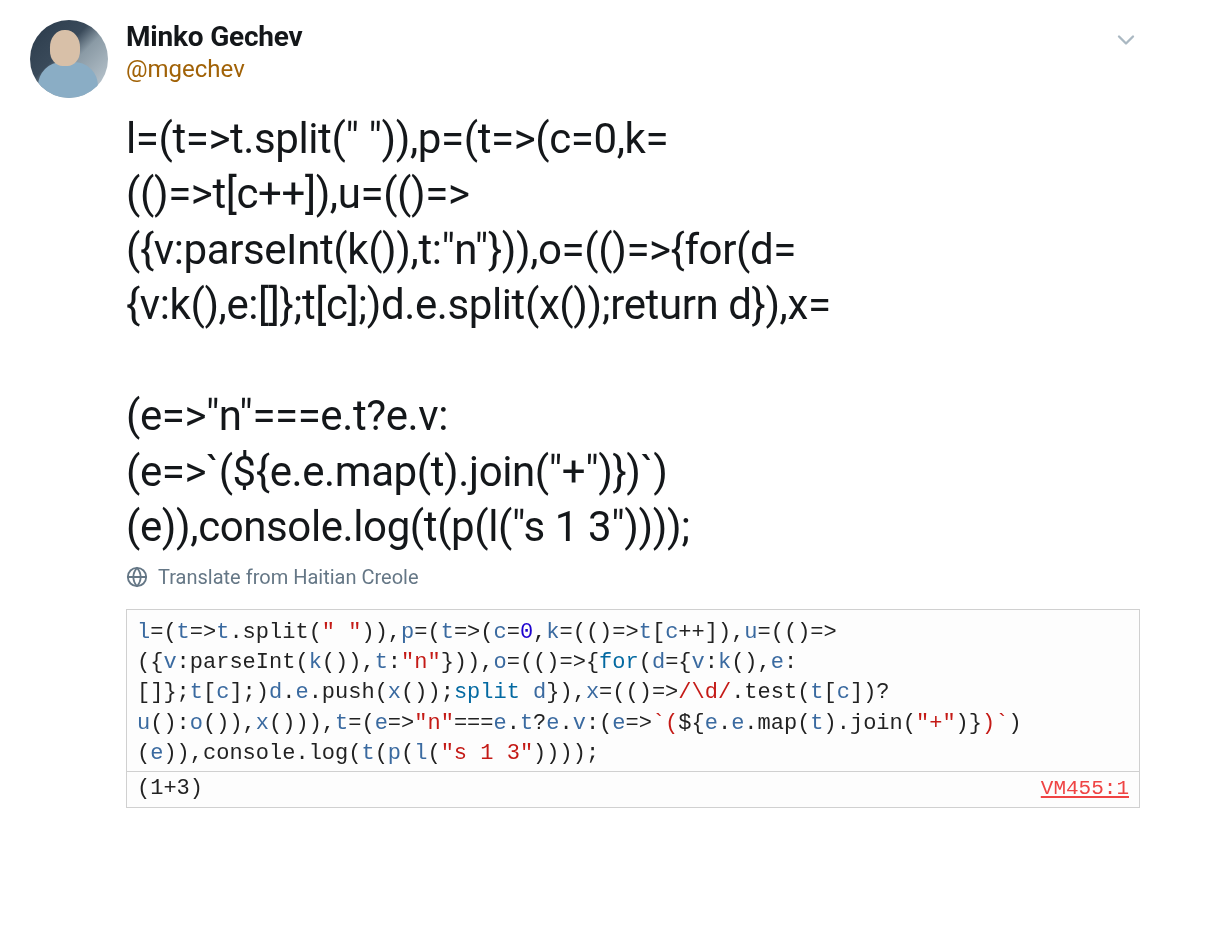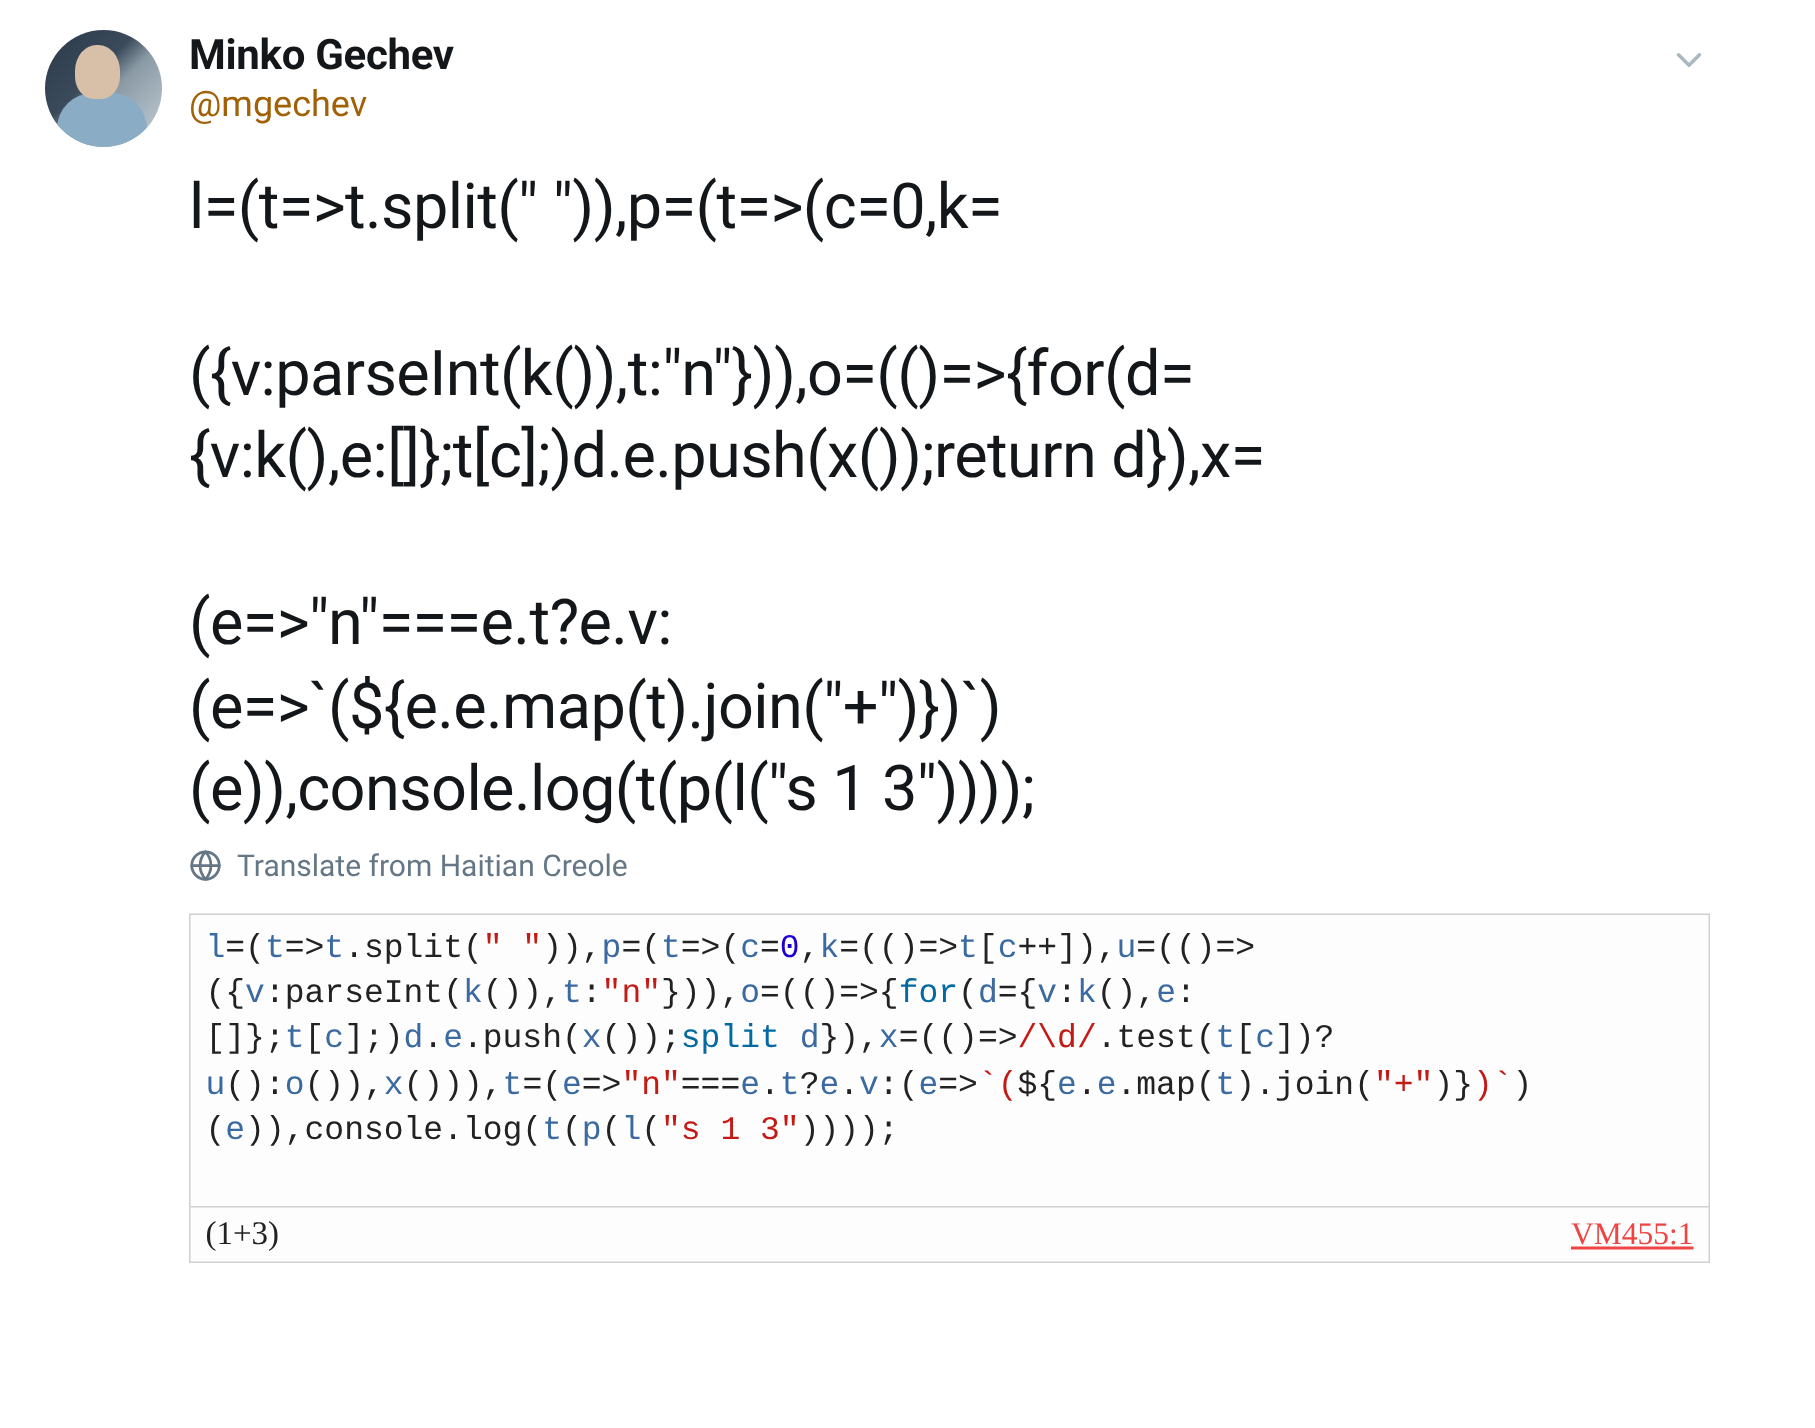--- a/index.html
+++ b/index.html
@@ -114,27 +114,26 @@
       color: #222;
     }
     .code-pre .str { color: #c41a16; }
     .code-pre .num { color: #1c00cf; }
     .code-pre .kw { color: #0369a1; }
     .code-pre .id { color: #3a6aa0; }
     .code-pre .regex { color: #c41a16; }
     .code-footer {
       border-top: 1px solid #d0d0d0;
       padding: 4px 10px 6px 10px;
-      font-family: Liberation Serif, serif;
+      font-family: Liberation Mono, monospace;
       font-size: 22px;
       display: flex;
       justify-content: space-between;
       align-items: baseline;
       color: #222;
-      margin-top: 33px;
     }
     .vm-ref {
       color: #ef4444;
       text-decoration: underline;
       font-size: 21px;
     }
   </style>
 </head>
 <body>
 
@@ -148,23 +147,23 @@
       </div>
       <div class="caret">
         <svg width="28" height="28" viewBox="0 0 24 24" fill="none" stroke="currentColor" stroke-width="2" stroke-linecap="round" stroke-linejoin="round">
             <polyline points="6 9 12 15 18 9"></polyline>
           </svg>
       </div>
     </div>
 
     <div class="tweet-text">
       <span>l=(t=&gt;t.split(" ")),p=(t=&gt;(c=0,k=</span><br>
-      <br>
+      <span>(()=&gt;t[c++]),u=(()=&gt;</span><br>
       <span>({v:parseInt(k()),t:"n"})),o=(()=&gt;{for(d=</span><br>
-      <span>{v:k(),e:[]};t[c];)d.e.push(x());return d}),x=</span><br>
+      <span>{v:k(),e:[]};t[c];)d.e.split(x());return d}),x=</span><br>
       <br>
       <span>(e=&gt;"n"===e.t?e.v:</span><br>
       <span>(e=&gt;`(${e.e.map(t).join("+")})`)</span><br>
       <span>(e)),console.log(t(p(l("s 1 3"))));</span>
     </div>
 
     <div class="translate-row">
       <span class="globe">
         <svg width="22" height="22" viewBox="0 0 24 24" fill="none" stroke="#657786" stroke-width="2" stroke-linecap="round" stroke-linejoin="round">
             <circle cx="12" cy="12" r="10"></circle>

